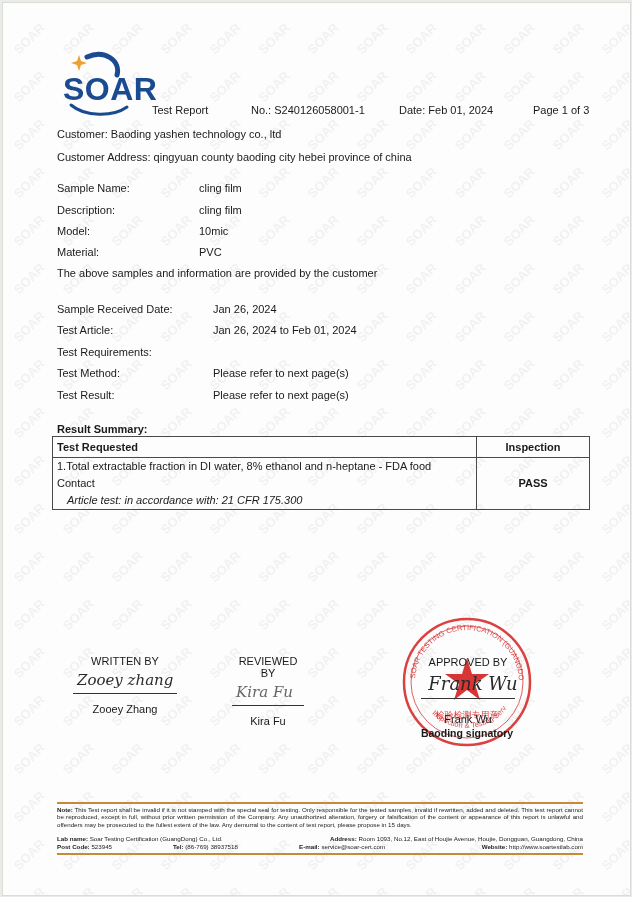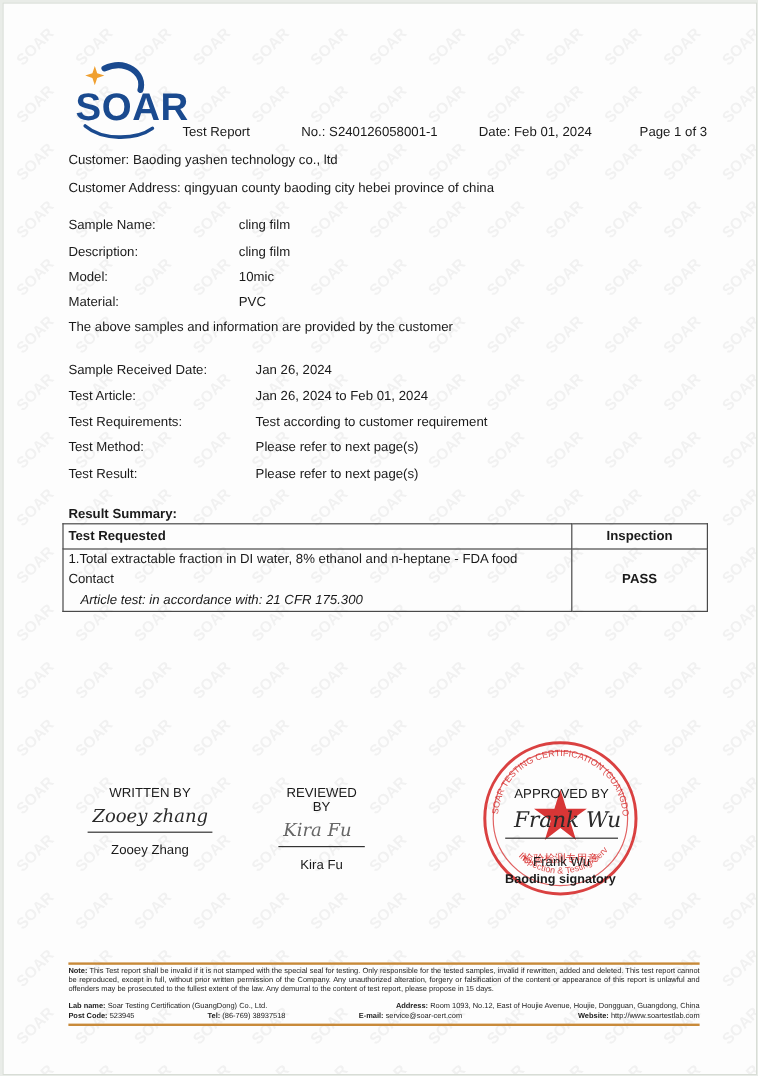--- a/index.html
+++ b/index.html
@@ -350,21 +350,20 @@
   <span class="abs t11 val2" style="top:222px">10mic</span>
   <span class="abs t11 lbl" style="top:243px">Material:</span>
   <span class="abs t11 val2" style="top:243px">PVC</span>
   <span class="abs t11 lbl" style="top:264px">The above samples and information are provided by the customer</span>
 
   <span class="abs t11 lbl" style="top:300px">Sample Received Date:</span>
   <span class="abs t11 val" style="top:300px">Jan 26, 2024</span>
   <span class="abs t11 lbl" style="top:321px">Test Article:</span>
   <span class="abs t11 val" style="top:321px">Jan 26, 2024 to Feb 01, 2024</span>
   <span class="abs t11 lbl" style="top:343px">Test Requirements:</span>
-  <span class="abs t11 val" style="top:343px">Test according to customer requirement</span>
   <span class="abs t11 lbl" style="top:364px">Test Method:</span>
   <span class="abs t11 val" style="top:364px">Please refer to next page(s)</span>
   <span class="abs t11 lbl" style="top:386px">Test Result:</span>
   <span class="abs t11 val" style="top:386px">Please refer to next page(s)</span>
 
   <span class="abs summary-title">Result Summary:</span>
   <table class="results">
     <thead>
       <tr>
         <th>Test Requested</th>

